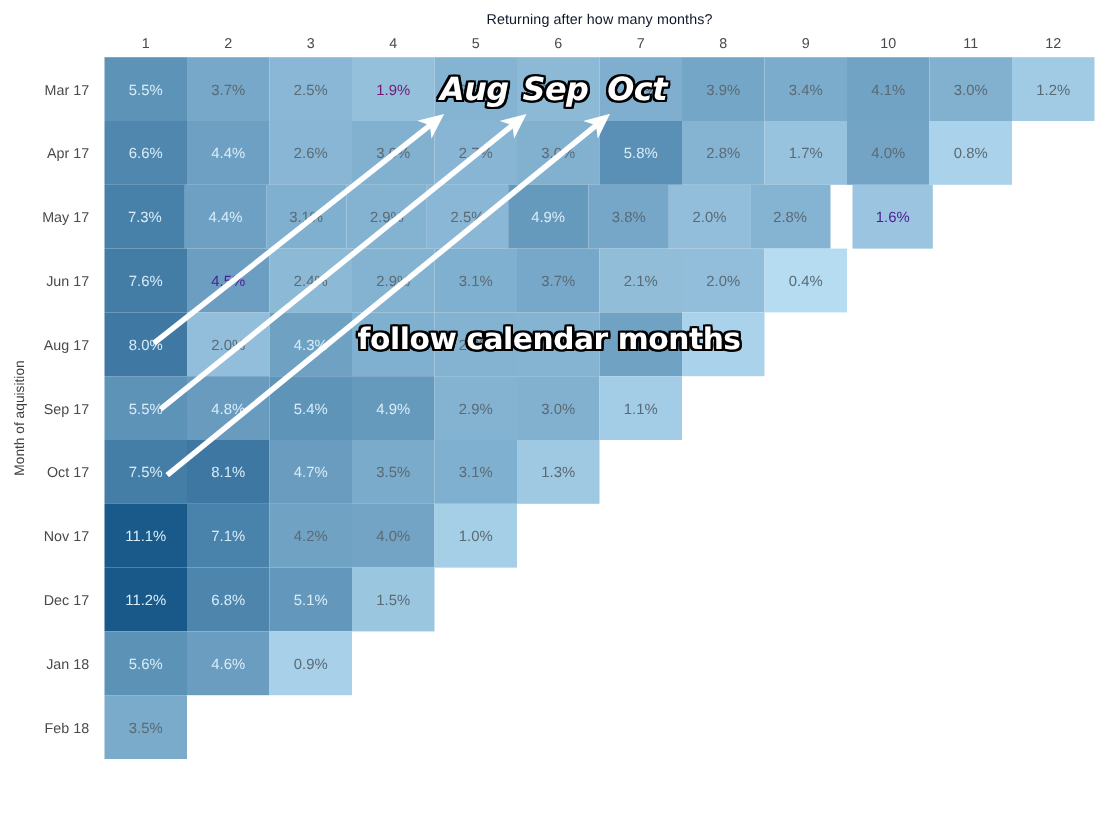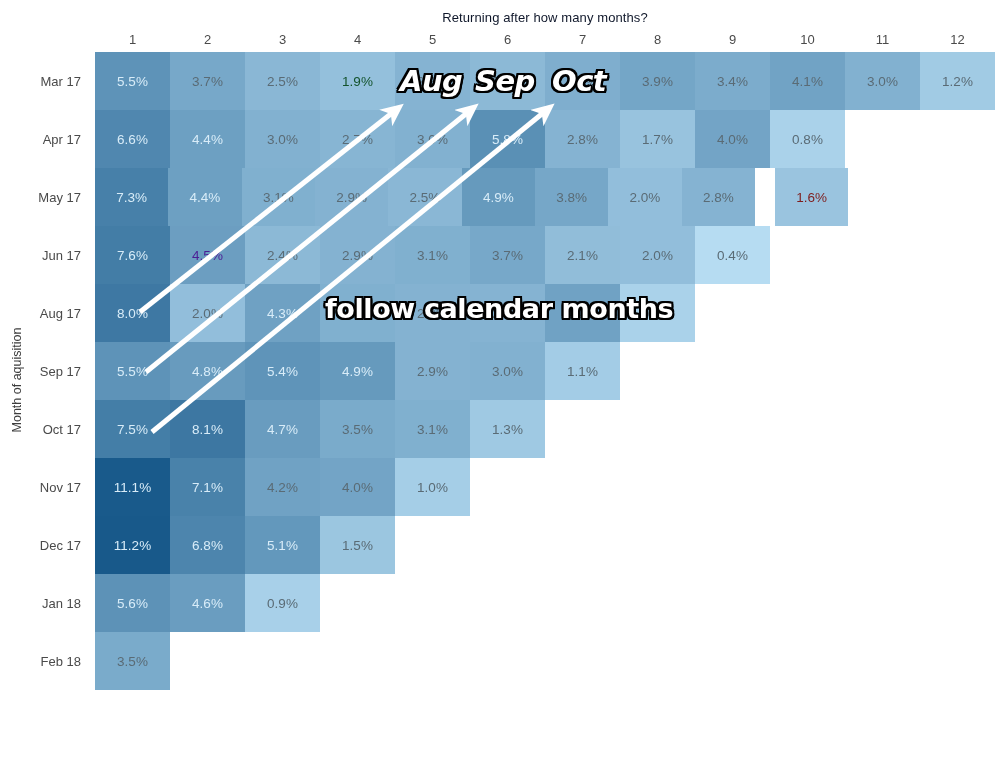--- a/index.html
+++ b/index.html
@@ -174,54 +174,55 @@
     <div class="row-label">Dec 17</div>
     <div class="row-label">Jan 18</div>
     <div class="row-label">Feb 18</div>
   </div>
 
 <div id="heatmap">
     <div class="hm-row">
       <div class="hm-cell" style="background: rgb(94, 147, 184); color: rgb(216, 236, 248);">5.5%</div>
       <div class="hm-cell" style="background: rgb(119, 168, 201); color: rgb(90, 107, 117);">3.7%</div>
       <div class="hm-cell" style="background: rgb(138, 183, 213); color: rgb(90, 107, 117);">2.5%</div>
-      <div class="hm-cell" style="background: rgb(148, 192, 220); color: #14532d;">1.9%</div>
+      <div class="hm-cell" style="background: rgb(148, 192, 220); color: #701a75;">1.9%</div>
       <div class="hm-cell" style="background: rgb(133, 179, 210); color: rgb(90, 107, 117);">2.8%</div>
       <div class="hm-cell" style="background: rgb(140, 185, 214); color: rgb(90, 107, 117);">2.4%</div>
       <div class="hm-cell" style="background: rgb(127, 174, 206); color: rgb(90, 107, 117);">3.2%</div>
       <div class="hm-cell" style="background: rgb(116, 166, 199); color: rgb(90, 107, 117);">3.9%</div>
       <div class="hm-cell" style="background: rgb(124, 172, 204); color: rgb(90, 107, 117);">3.4%</div>
       <div class="hm-cell" style="background: rgb(113, 163, 197); color: rgb(90, 107, 117);">4.1%</div>
       <div class="hm-cell" style="background: rgb(130, 177, 208); color: rgb(90, 107, 117);">3.0%</div>
       <div class="hm-cell" style="background: rgb(161, 203, 228); color: rgb(90, 107, 117);">1.2%</div>
     </div>
     <div class="hm-row">
       <div class="hm-cell" style="background: rgb(80, 135, 175); color: rgb(216, 236, 248);">6.6%</div>
       <div class="hm-cell" style="background: rgb(109, 160, 194); color: rgb(216, 236, 248);">4.4%</div>
+      <div class="hm-cell" style="background: rgb(136, 182, 212); color: rgb(90, 107, 117);">2.6%</div>
       <div class="hm-cell" style="background: rgb(130, 177, 208); color: rgb(90, 107, 117);">3.0%</div>
       <div class="hm-cell" style="background: rgb(135, 181, 211); color: rgb(90, 107, 117);">2.7%</div>
       <div class="hm-cell" style="background: rgb(130, 177, 208); color: rgb(90, 107, 117);">3.0%</div>
       <div class="hm-cell" style="background: rgb(90, 144, 181); color: rgb(216, 236, 248);">5.8%</div>
       <div class="hm-cell" style="background: rgb(133, 179, 210); color: rgb(90, 107, 117);">2.8%</div>
       <div class="hm-cell" style="background: rgb(152, 195, 222); color: rgb(90, 107, 117);">1.7%</div>
       <div class="hm-cell" style="background: rgb(115, 164, 198); color: rgb(90, 107, 117);">4.0%</div>
       <div class="hm-cell" style="background: rgb(170, 210, 234); color: rgb(90, 107, 117);">0.8%</div>
       <div class="hm-cell empty"></div>
     </div>
     <div class="hm-row">
       <div class="hm-cell" style="background: rgb(71, 128, 169); color: rgb(216, 236, 248);">7.3%</div>
       <div class="hm-cell" style="background: rgb(109, 160, 194); color: rgb(216, 236, 248);">4.4%</div>
       <div class="hm-cell" style="background: rgb(128, 176, 207); color: rgb(90, 107, 117);">3.1%</div>
       <div class="hm-cell" style="background: rgb(132, 178, 209); color: rgb(90, 107, 117);">2.9%</div>
       <div class="hm-cell" style="background: rgb(138, 183, 213); color: rgb(90, 107, 117);">2.5%</div>
       <div class="hm-cell" style="background: rgb(102, 154, 189); color: rgb(216, 236, 248);">4.9%</div>
       <div class="hm-cell" style="background: rgb(118, 167, 200); color: rgb(90, 107, 117);">3.8%</div>
       <div class="hm-cell" style="background: rgb(146, 190, 219); color: rgb(90, 107, 117);">2.0%</div>
       <div class="hm-cell" style="background: rgb(133, 179, 210); color: rgb(90, 107, 117);">2.8%</div>
-      <div class="hm-cell" style="background: rgb(154, 196, 223); color: #7f1d1d; margin-left: 20px;">1.6%</div>
+      <div class="hm-cell" style="background: rgb(154, 196, 223); color: #4c1d95; margin-left: 20px;">1.6%</div>
       <div class="hm-cell empty"></div>
       <div class="hm-cell empty"></div>
     </div>
     <div class="hm-row">
       <div class="hm-cell" style="background: rgb(67, 125, 166); color: rgb(216, 236, 248);">7.6%</div>
       <div class="hm-cell" style="background: rgb(108, 158, 193); color: #4c1d95;">4.5%</div>
       <div class="hm-cell" style="background: rgb(140, 185, 214); color: rgb(90, 107, 117);">2.4%</div>
       <div class="hm-cell" style="background: rgb(132, 178, 209); color: rgb(90, 107, 117);">2.9%</div>
       <div class="hm-cell" style="background: rgb(128, 176, 207); color: rgb(90, 107, 117);">3.1%</div>
       <div class="hm-cell" style="background: rgb(119, 168, 201); color: rgb(90, 107, 117);">3.7%</div>

